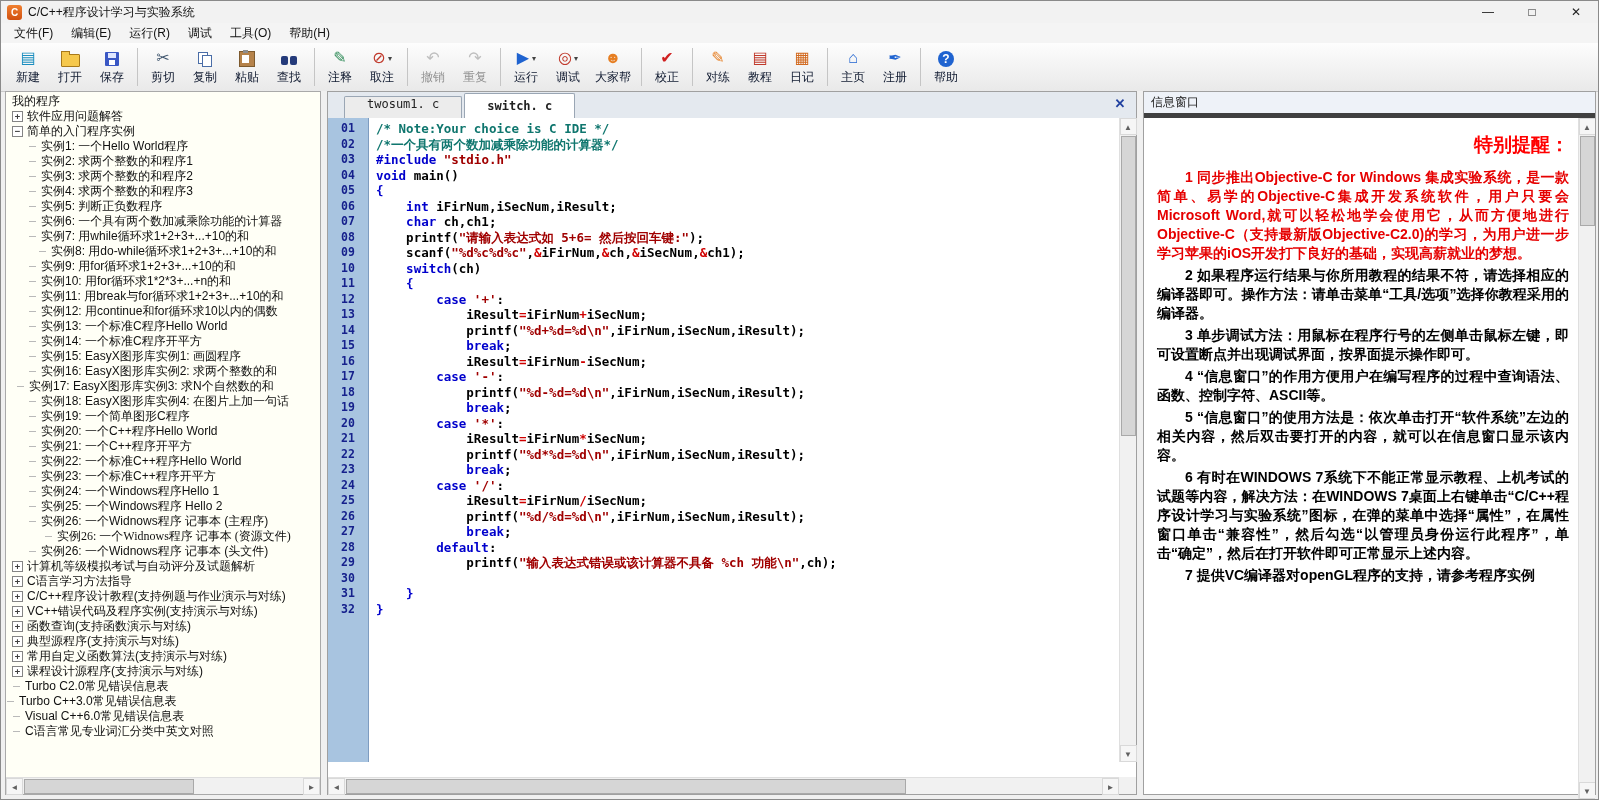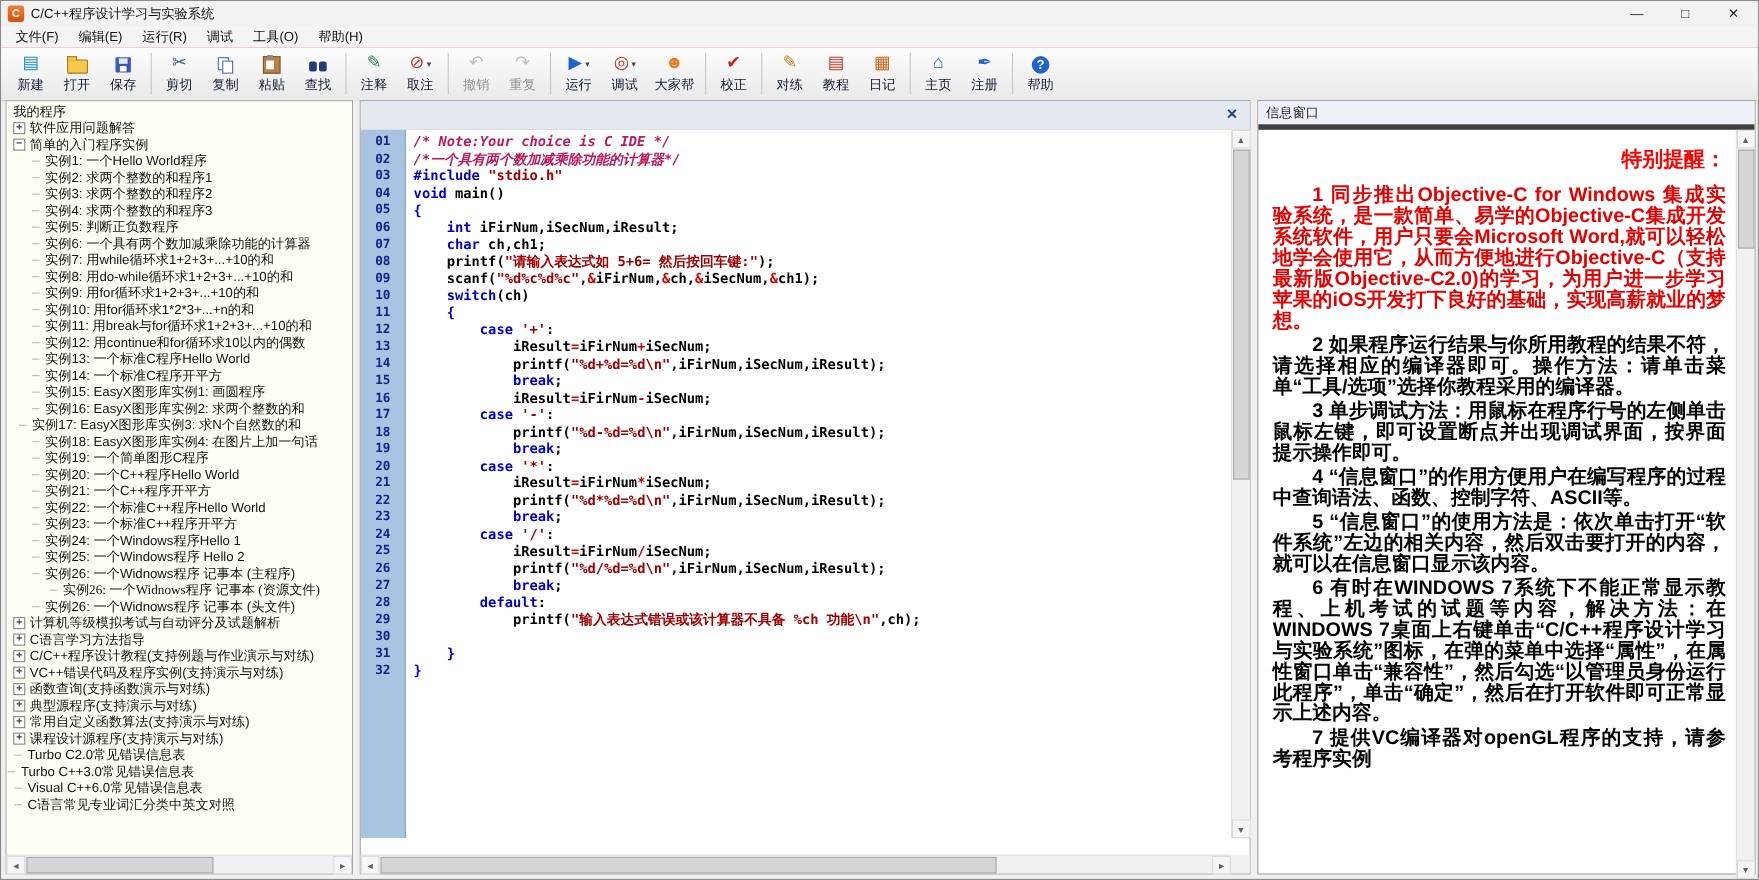--- a/index.html
+++ b/index.html
@@ -59,32 +59,32 @@
   #center-pane{left:326px;width:810px;background:#fff;border:1px solid #a0a0a0;}
   .tabbar{height:26px;background:#e4e9ef;border-bottom:1px solid #aab4c0;display:flex;align-items:flex-end;padding-left:16px;position:relative;}
   .tab{height:21px;line-height:21px;padding:0 22px;font:12px "DejaVu Sans Mono",monospace;color:#222;background:#ececec;border:1px solid #9aa6b4;border-bottom:none;margin-right:2px;border-radius:2px 2px 0 0;}
   .tab.active{background:#fff;height:24px;line-height:24px;font-weight:bold;}
   .tab-close{position:absolute;right:8px;top:4px;font-size:13px;font-weight:bold;color:#1f3f9f;line-height:16px;width:16px;text-align:center;}
   .editor-body{position:absolute;left:0;top:26px;right:0;height:644px;display:flex;overflow:hidden;}
   .gutter{width:40px;background:#a8c4e0;border-right:1px solid #7e9cc0;flex:none;padding-top:3px;}
   .ln{height:15.5px;line-height:15.5px;text-align:center;font:bold 11.5px "DejaVu Sans Mono",monospace;color:#16218c;}
   .code{flex:1;overflow:hidden;padding:3px 0 0 7px;background:#fff;}
   .cl{height:15.5px;line-height:15.5px;font:bold 12.5px "DejaVu Sans Mono",monospace;color:#000;white-space:pre;}
-  .cm{color:#be185d;font-style:italic;}
+  .cm{color:#0f766e;}
   .kw{color:#0000cc;}
   .br{color:#0000cc;}
   .st{color:#a00000;}
   .op{color:#d00000;}
 
   
   #right-pane{left:1142px;width:453px;background:#fff;border:1px solid #a0a0a0;}
   .info-header{height:21px;line-height:21px;background:#eef2f8;border-bottom:5px solid #404040;font-size:12px;color:#222;padding-left:7px;}
   .info-content{position:relative;height:681px;overflow:hidden;padding:10px 26px 0 13px;box-sizing:border-box;}
   .info-heading{text-align:right;color:#ff0000;font-weight:bold;font-size:19px;margin:4px 0 10px 0;}
-  .ipara{font-size:18px;line-height:19px;font-weight:bold;color:#000;margin:0 0 3px 0;text-indent:2em;text-align:justify;}
+  .ipara{font-size:14px;line-height:19px;font-weight:bold;color:#000;margin:0 0 3px 0;text-indent:2em;text-align:justify;}
   .ipara.red{color:#e60000;}
 
   
   .hsb{position:absolute;left:0;bottom:0;height:17px;background:#f1f1f1;border-top:1px solid #dfdfdf;display:flex;align-items:center;box-sizing:border-box;}
   .vsb{position:absolute;top:0;right:0;width:17px;background:#f1f1f1;border-left:1px solid #dfdfdf;display:flex;flex-direction:column;align-items:center;box-sizing:border-box;}
   .sb-arrow{width:17px;height:17px;min-height:17px;font-size:8px;color:#606060;text-align:center;line-height:17px;background:#f6f6f6;border:1px solid #d9d9d9;box-sizing:border-box;flex:none;}
   .sb-thumb-h{height:15px;background:#d6d6d6;border:1px solid #a9a9a9;box-sizing:border-box;margin-left:1px;}
   .sb-thumb-v{width:15px;background:#d6d6d6;border:1px solid #a9a9a9;box-sizing:border-box;margin-top:1px;}
   .sb-fill{flex:1;}
   .sb-corner{position:absolute;right:0;bottom:0;width:17px;height:17px;background:#f1f1f1;}
@@ -287,21 +287,21 @@
           <span class="tree-label">实例5: 判断正负数程序</span>
         </div>
         <div class="tree-item" style="padding-left: 22px;">
           <span class="tick"></span>
           <span class="tree-label">实例6: 一个具有两个数加减乘除功能的计算器</span>
         </div>
         <div class="tree-item" style="padding-left: 22px;">
           <span class="tick"></span>
           <span class="tree-label">实例7: 用while循环求1+2+3+...+10的和</span>
         </div>
-        <div class="tree-item" style="padding-left: 22px;">
+        <div class="tree-item" style="padding-left: 32px;">
           <span class="tick"></span>
           <span class="tree-label">实例8: 用do-while循环求1+2+3+...+10的和</span>
         </div>
         <div class="tree-item" style="padding-left: 22px;">
           <span class="tick"></span>
           <span class="tree-label">实例9: 用for循环求1+2+3+...+10的和</span>
         </div>
         <div class="tree-item" style="padding-left: 22px;">
           <span class="tick"></span>
           <span class="tree-label">实例10: 用for循环求1*2*3+...+n的和</span>
@@ -432,20 +432,24 @@
       <div class="sb-thumb-h" style="width:170px;"></div>
       <div class="sb-fill"></div>
       <div class="sb-arrow">►</div>
     </div>
   </div>
 
   <div class="splitter" style="left:320px;"></div>
 
   <div id="center-pane" class="main-pane">
     <div class="tabbar">
+      <div style="display:flex;align-items:flex-end;">
+          <div class="tab">twosum1. c</div>
+          <div class="tab active">switch. c</div>
+        </div>
       <div class="tab-close">✕</div>
     </div>
     <div class="editor-body">
       <div class="gutter">
           <div class="ln">01</div>
           <div class="ln">02</div>
           <div class="ln">03</div>
           <div class="ln">04</div>
           <div class="ln">05</div>
           <div class="ln">06</div>

